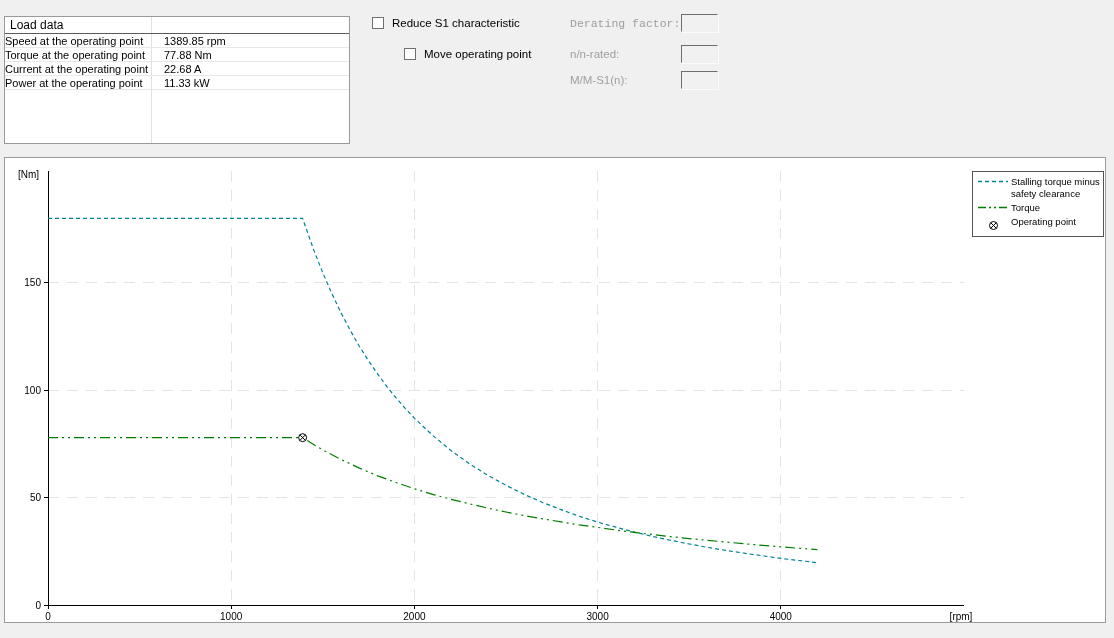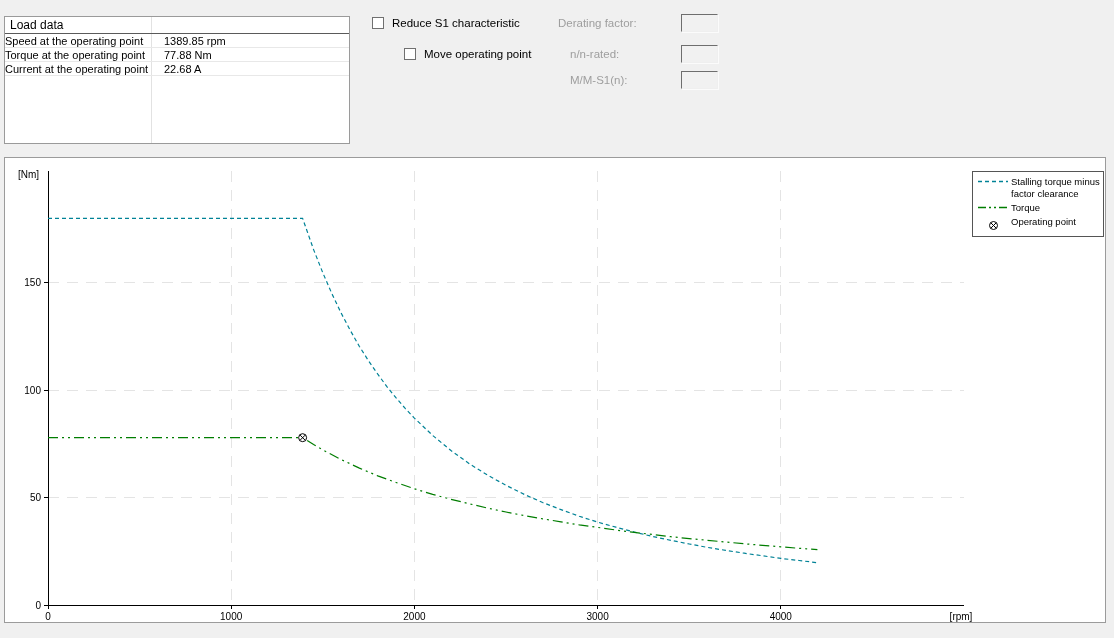--- a/index.html
+++ b/index.html
@@ -89,32 +89,36 @@
     <span class="lt-value">1389.85 rpm</span>
   </div>
   <div class="lt-row">
     <span class="lt-label">Torque at the operating point</span>
     <span class="lt-value">77.88 Nm</span>
   </div>
   <div class="lt-row">
     <span class="lt-label">Current at the operating point</span>
     <span class="lt-value">22.68 A</span>
   </div>
+  <div class="lt-row">
+    <span class="lt-label">Power at the operating point</span>
+    <span class="lt-value">11.33 kW</span>
+  </div>
 </div>
 
 <div class="abs cb-row" style="left:372px; top:16px;">
   <span class="cb-box"></span>
   <span class="cb-label">Reduce S1 characteristic</span>
 </div>
 <div class="abs cb-row" style="left:372px; top:47px;margin-left:32px;">
   <span class="cb-box"></span>
   <span class="cb-label">Move operating point</span>
 </div>
 
-<span class="abs field-label" style="left:558px; top:17px;">Derating factor:</span>
+<span class="abs field-label" style="left:570px; top:17px;font-family:Liberation Mono, monospace;">Derating factor:</span>
 <input class="abs win-input" style="left: 681px; top: 14px;" disabled="" value="">
 
 <span class="abs field-label" style="left:570px; top:48px;">n/n-rated:</span>
 <input class="abs win-input" style="left: 681px; top: 45px;" disabled="" value="">
 
 <span class="abs field-label" style="left:570px; top:74px;">M/M-S1(n):</span>
 <input class="abs win-input" style="left: 681px; top: 71px;" disabled="" value="">
 
 <div class="abs chart-panel">
   <svg id="chart-svg" class="chart-svg" width="1100" height="464" viewBox="0 0 1100 464">
@@ -154,21 +158,21 @@
       <line x1="300.22052" y1="277.07366336633663" x2="295.02052" y2="282.2736633663367" stroke="#000000" stroke-width="1"></line>
     </svg>
 
   <div class="legend">
     <div class="legend-entry">
       <span class="legend-sample">
         <svg width="30" height="3">
             <line x1="0" y1="1.5" x2="30" y2="1.5" stroke-width="1.4" stroke-dasharray="4 3" stroke="#008296"></line>
           </svg>
       </span>
-      <span class="legend-label">Stalling torque minus factor clearance</span>
+      <span class="legend-label">Stalling torque minus safety clearance</span>
     </div>
     <div class="legend-entry">
       <span class="legend-sample">
         <svg width="30" height="3">
             <line x1="0" y1="1.5" x2="30" y2="1.5" stroke-width="1.4" stroke-dasharray="8 3 2 3 2 3" stroke="#007d00"></line>
           </svg>
       </span>
       <span class="legend-label">Torque</span>
     </div>
     <div class="legend-entry">

